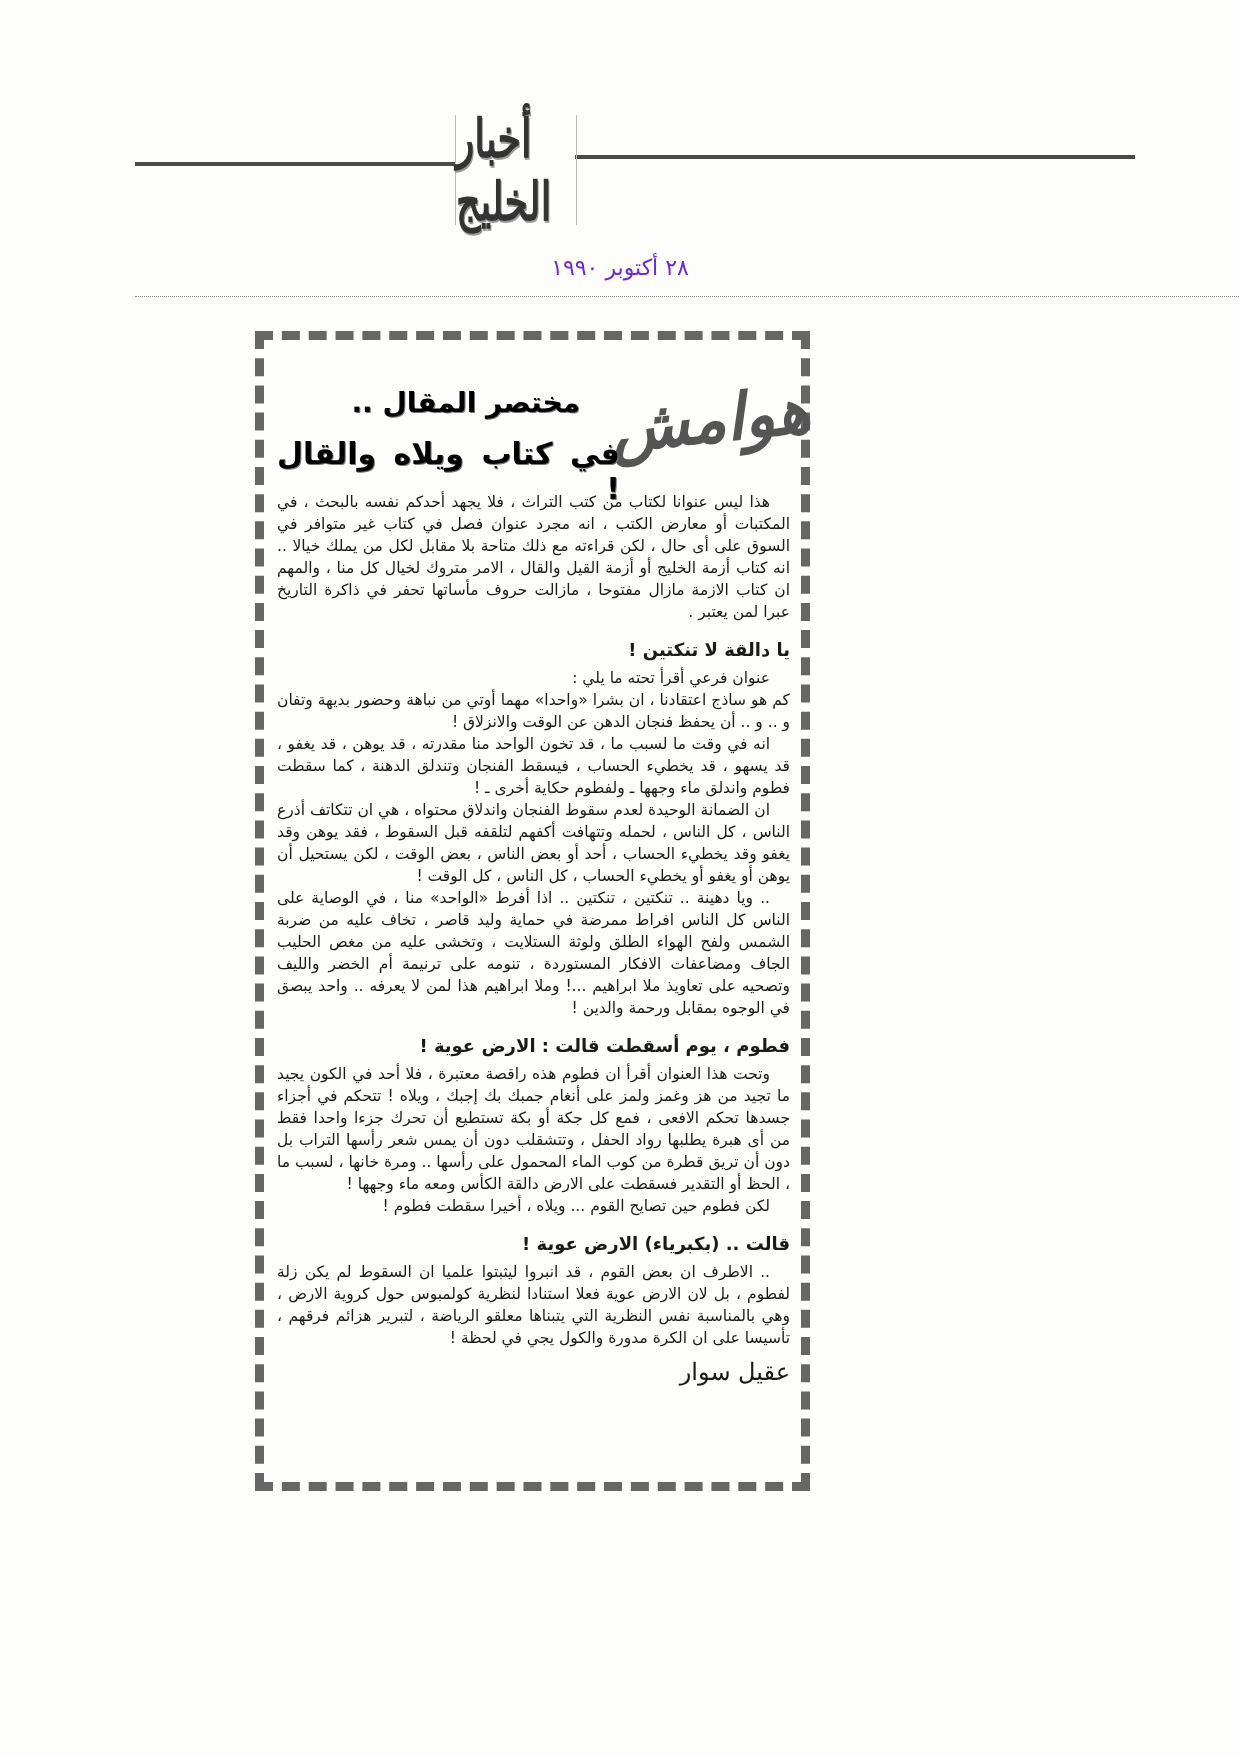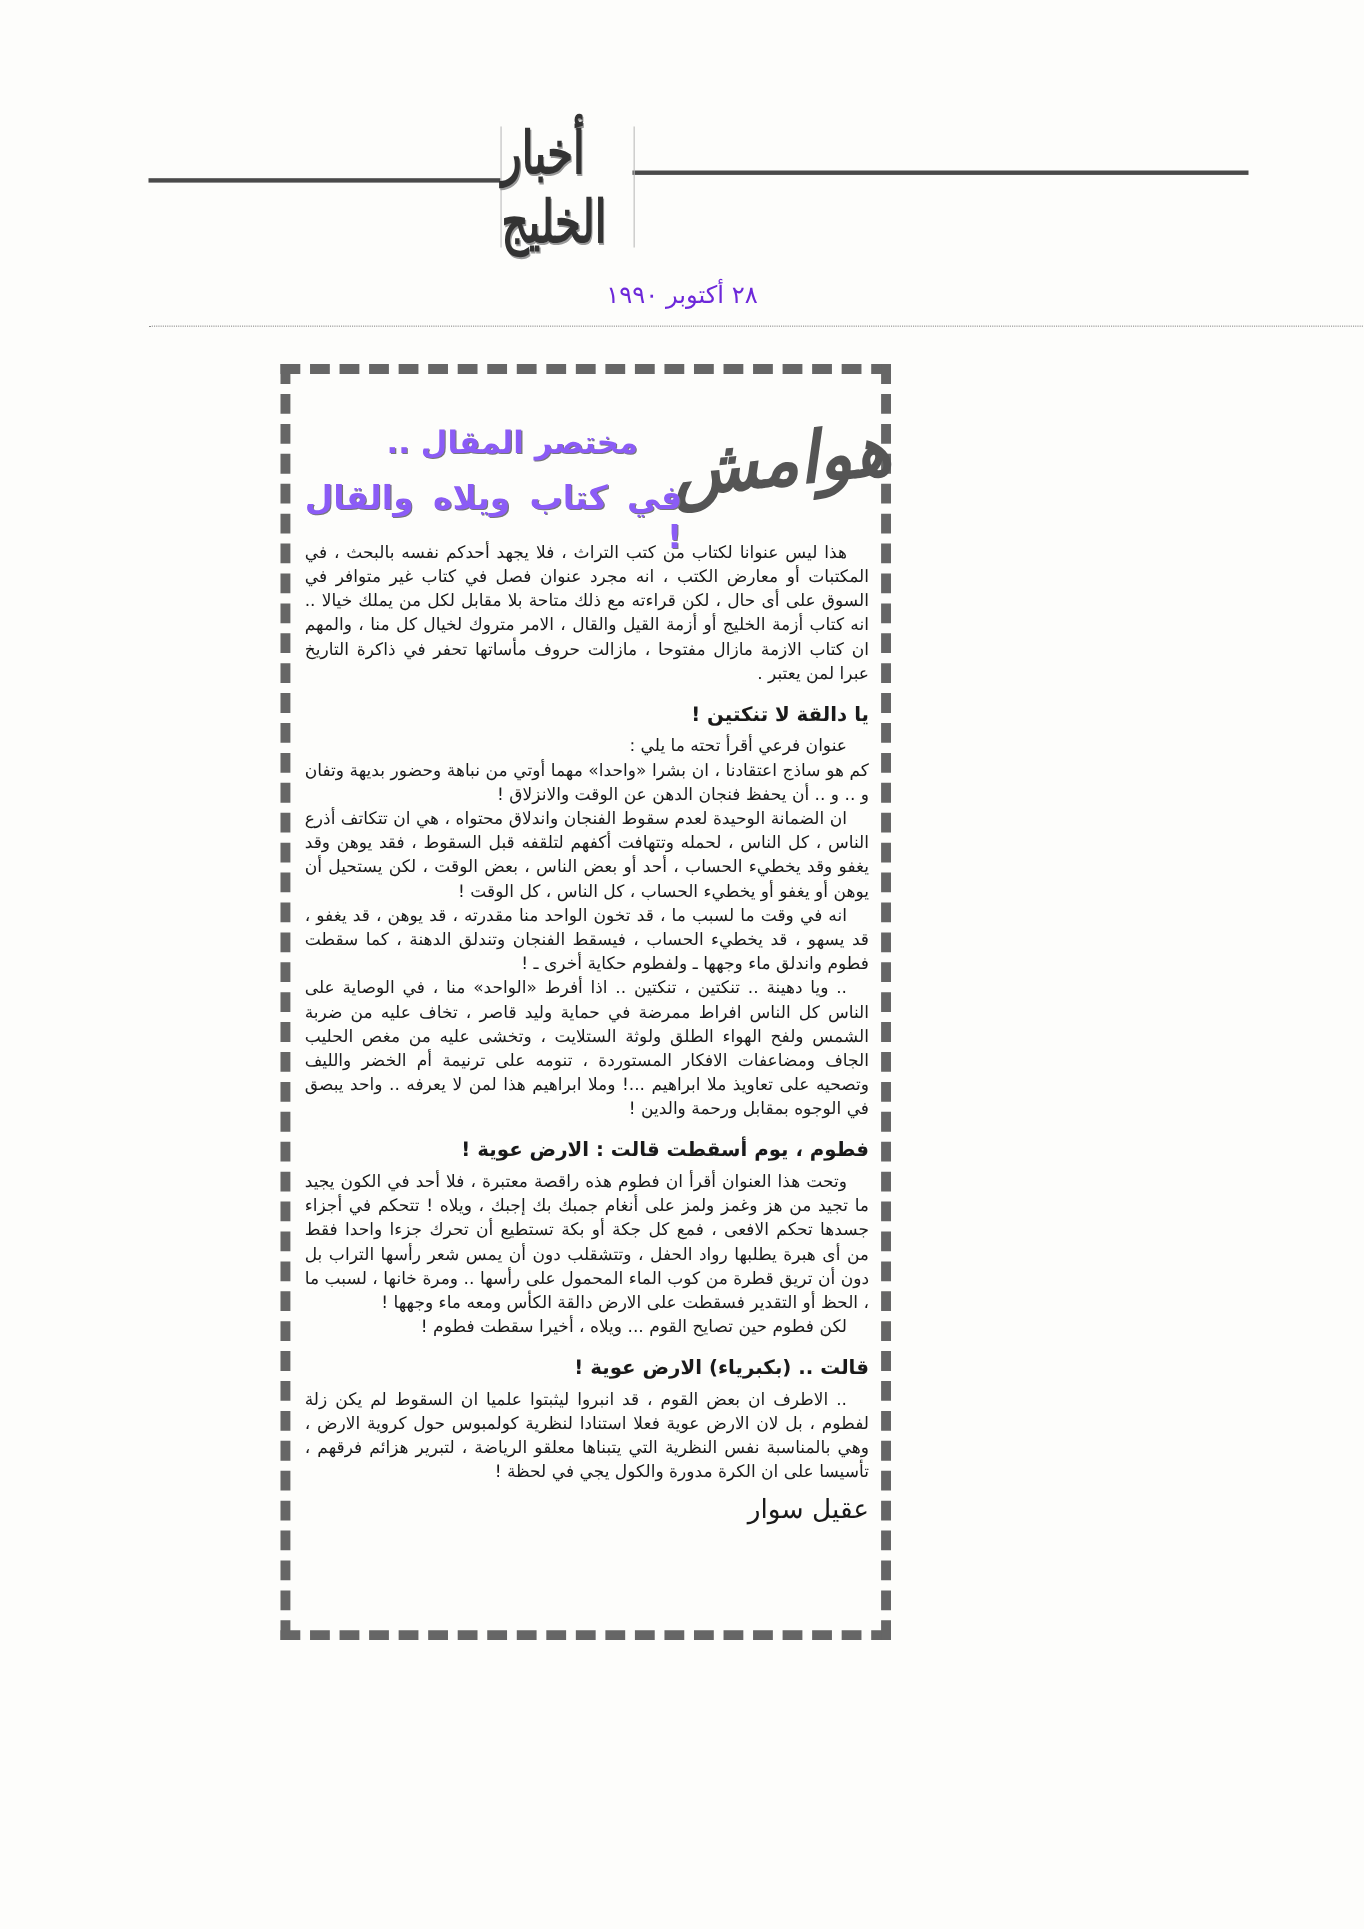--- a/index.html
+++ b/index.html
@@ -33,21 +33,21 @@
     position:absolute; left:22px; right:20px; top:20px; bottom:20px; direction:rtl; text-align:justify;
   }
   .logo {
     position:absolute; right:5px; top:18px; width:150px; height:100px;
     font-family:"DejaVu Serif", serif; font-size:64px; font-weight:bold; font-style:italic;
     color:#555; display:flex; align-items:center; justify-content:center;
     transform:rotate(-6deg);
   }
   .headline {
     position:absolute; right:170px; font-family:"DejaVu Sans", sans-serif; font-weight:bold;
-    color:#8b5cf6; text-shadow:1px 1px 0 #777;
+    color:#000000; text-shadow:1px 1px 0 #777;
   }
   .h1 { top:35px; font-size:28px; right:210px; }
   .h2 { top:85px; font-size:30px; }
   .body-text { position:absolute; top:140px; left:0; right:0; font-size:15.5px; line-height:22px; }
   .body-text p { margin:0; }
   .body-text .sub { font-weight:bold; font-size:18px; margin:16px 0 6px; }
   .body-text .indent { text-indent:20px; }
   .signature {
     margin-top:12px; text-align:right; padding-left:40px; font-size:24px; font-family:"DejaVu Serif", serif;
   }
@@ -69,22 +69,22 @@
     <div class="logo">هوامش</div>
     <div class="headline h1">مختصر المقال ..</div>
     <div class="headline h2">في كتاب ويلاه والقال !</div>
 
     <div class="body-text">
       <p class="indent">هذا ليس عنوانا لكتاب من كتب التراث ، فلا يجهد أحدكم نفسه بالبحث ، في المكتبات أو معارض الكتب ، انه مجرد عنوان فصل في كتاب غير متوافر في السوق على أى حال ، لكن قراءته مع ذلك متاحة بلا مقابل لكل من يملك خيالا .. انه كتاب أزمة الخليج أو أزمة القيل والقال ، الامر متروك لخيال كل منا ، والمهم ان كتاب الازمة مازال مفتوحا ، مازالت حروف مأساتها تحفر في ذاكرة التاريخ عبرا لمن يعتبر .</p>
 
       <p class="sub">يا دالقة لا تنكتين !</p>
       <p class="indent">عنوان فرعي أقرأ تحته ما يلي :</p>
       <p>كم هو ساذج اعتقادنا ، ان بشرا «واحدا» مهما أوتي من نباهة وحضور بديهة وتفان و .. و .. أن يحفظ فنجان الدهن عن الوقت والانزلاق !</p>
+      <p class="indent">انه في وقت ما لسبب ما ، قد تخون الواحد منا مقدرته ، قد يوهن ، قد يغفو ، قد يسهو ، قد يخطيء الحساب ، فيسقط الفنجان وتندلق الدهنة ، كما سقطت فطوم واندلق ماء وجهها ـ ولفطوم حكاية أخرى ـ !</p>
       <p class="indent">ان الضمانة الوحيدة لعدم سقوط الفنجان واندلاق محتواه ، هي ان تتكاتف أذرع الناس ، كل الناس ، لحمله وتتهافت أكفهم لتلقفه قبل السقوط ، فقد يوهن وقد يغفو وقد يخطيء الحساب ، أحد أو بعض الناس ، بعض الوقت ، لكن يستحيل أن يوهن أو يغفو أو يخطيء الحساب ، كل الناس ، كل الوقت !</p>
-      <p class="indent">انه في وقت ما لسبب ما ، قد تخون الواحد منا مقدرته ، قد يوهن ، قد يغفو ، قد يسهو ، قد يخطيء الحساب ، فيسقط الفنجان وتندلق الدهنة ، كما سقطت فطوم واندلق ماء وجهها ـ ولفطوم حكاية أخرى ـ !</p>
       <p class="indent">.. ويا دهينة .. تنكتين ، تنكتين .. اذا أفرط «الواحد» منا ، في الوصاية على الناس كل الناس افراط ممرضة في حماية وليد قاصر ، تخاف عليه من ضربة الشمس ولفح الهواء الطلق ولوثة الستلايت ، وتخشى عليه من مغص الحليب الجاف ومضاعفات الافكار المستوردة ، تنومه على ترنيمة أم الخضر والليف وتصحيه على تعاويذ ملا ابراهيم ...! وملا ابراهيم هذا لمن لا يعرفه .. واحد يبصق في الوجوه بمقابل ورحمة والدين !</p>
 
       <p class="sub">فطوم ، يوم أسقطت قالت : الارض عوية !</p>
       <p class="indent">وتحت هذا العنوان أقرأ ان فطوم هذه راقصة معتبرة ، فلا أحد في الكون يجيد ما تجيد من هز وغمز ولمز على أنغام جمبك بك إجبك ، ويلاه ! تتحكم في أجزاء جسدها تحكم الافعى ، فمع كل جكة أو بكة تستطيع أن تحرك جزءا واحدا فقط من أى هبرة يطلبها رواد الحفل ، وتتشقلب دون أن يمس شعر رأسها التراب بل دون أن تريق قطرة من كوب الماء المحمول على رأسها .. ومرة خانها ، لسبب ما ، الحظ أو التقدير فسقطت على الارض دالقة الكأس ومعه ماء وجهها !</p>
       <p class="indent">لكن فطوم حين تصايح القوم ... ويلاه ، أخيرا سقطت فطوم !</p>
 
       <p class="sub">قالت .. (بكبرياء) الارض عوية !</p>
       <p class="indent">.. الاطرف ان بعض القوم ، قد انبروا ليثبتوا علميا ان السقوط لم يكن زلة لفطوم ، بل لان الارض عوية فعلا استنادا لنظرية كولمبوس حول كروية الارض ، وهي بالمناسبة نفس النظرية التي يتبناها معلقو الرياضة ، لتبرير هزائم فرقهم ، تأسيسا على ان الكرة مدورة والكول يجي في لحظة !</p>
 
       <div class="signature">عقيل سوار</div>

